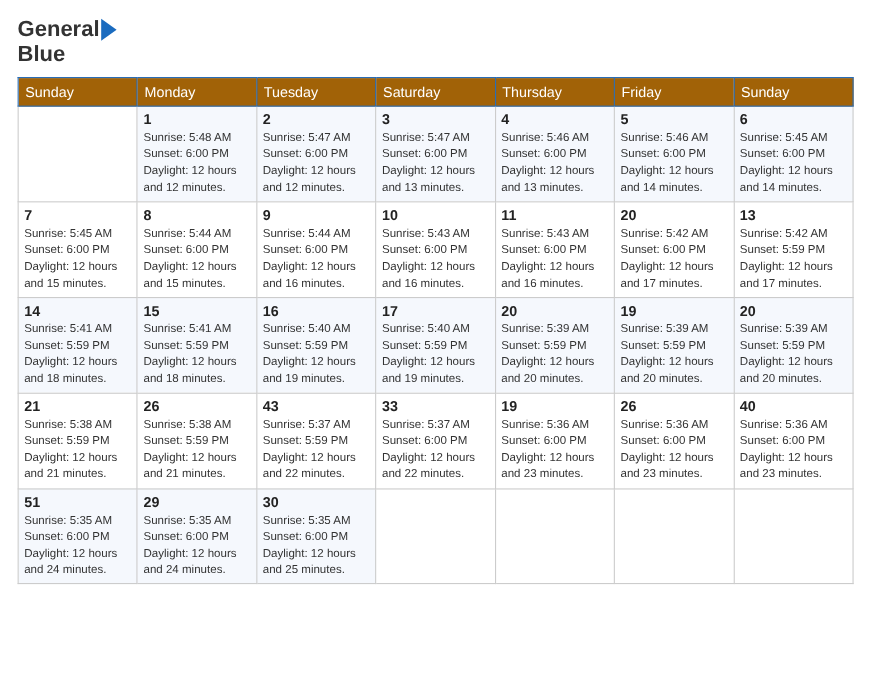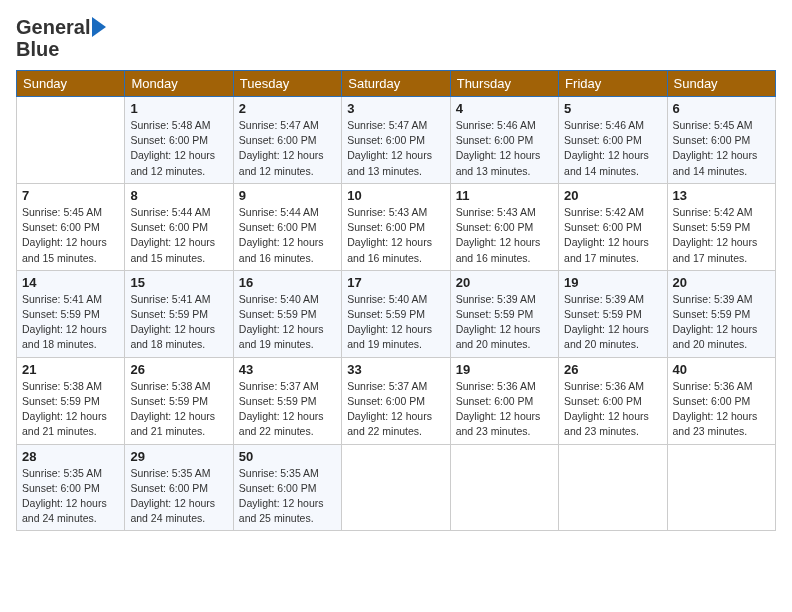--- a/index.html
+++ b/index.html
@@ -315,35 +315,35 @@
         <td>
           <span class="day-num">40</span>
           <div class="day-info" style="white-space: pre-line;">Sunrise: 5:36 AM
 Sunset: 6:00 PM
 Daylight: 12 hours
 and 23 minutes.</div>
         </td>
       </tr>
       <tr>
         <td>
-          <span class="day-num">28</span>
+          <span class="day-num">51</span>
           <div class="day-info" style="white-space: pre-line;">Sunrise: 5:35 AM
 Sunset: 6:00 PM
 Daylight: 12 hours
 and 24 minutes.</div>
         </td>
         <td>
           <span class="day-num">29</span>
           <div class="day-info" style="white-space: pre-line;">Sunrise: 5:35 AM
 Sunset: 6:00 PM
 Daylight: 12 hours
 and 24 minutes.</div>
         </td>
         <td>
-          <span class="day-num">50</span>
+          <span class="day-num">30</span>
           <div class="day-info" style="white-space: pre-line;">Sunrise: 5:35 AM
 Sunset: 6:00 PM
 Daylight: 12 hours
 and 25 minutes.</div>
         </td>
         <td class="empty-cell"></td>
         <td class="empty-cell"></td>
         <td class="empty-cell"></td>
         <td class="empty-cell"></td>
       </tr>

